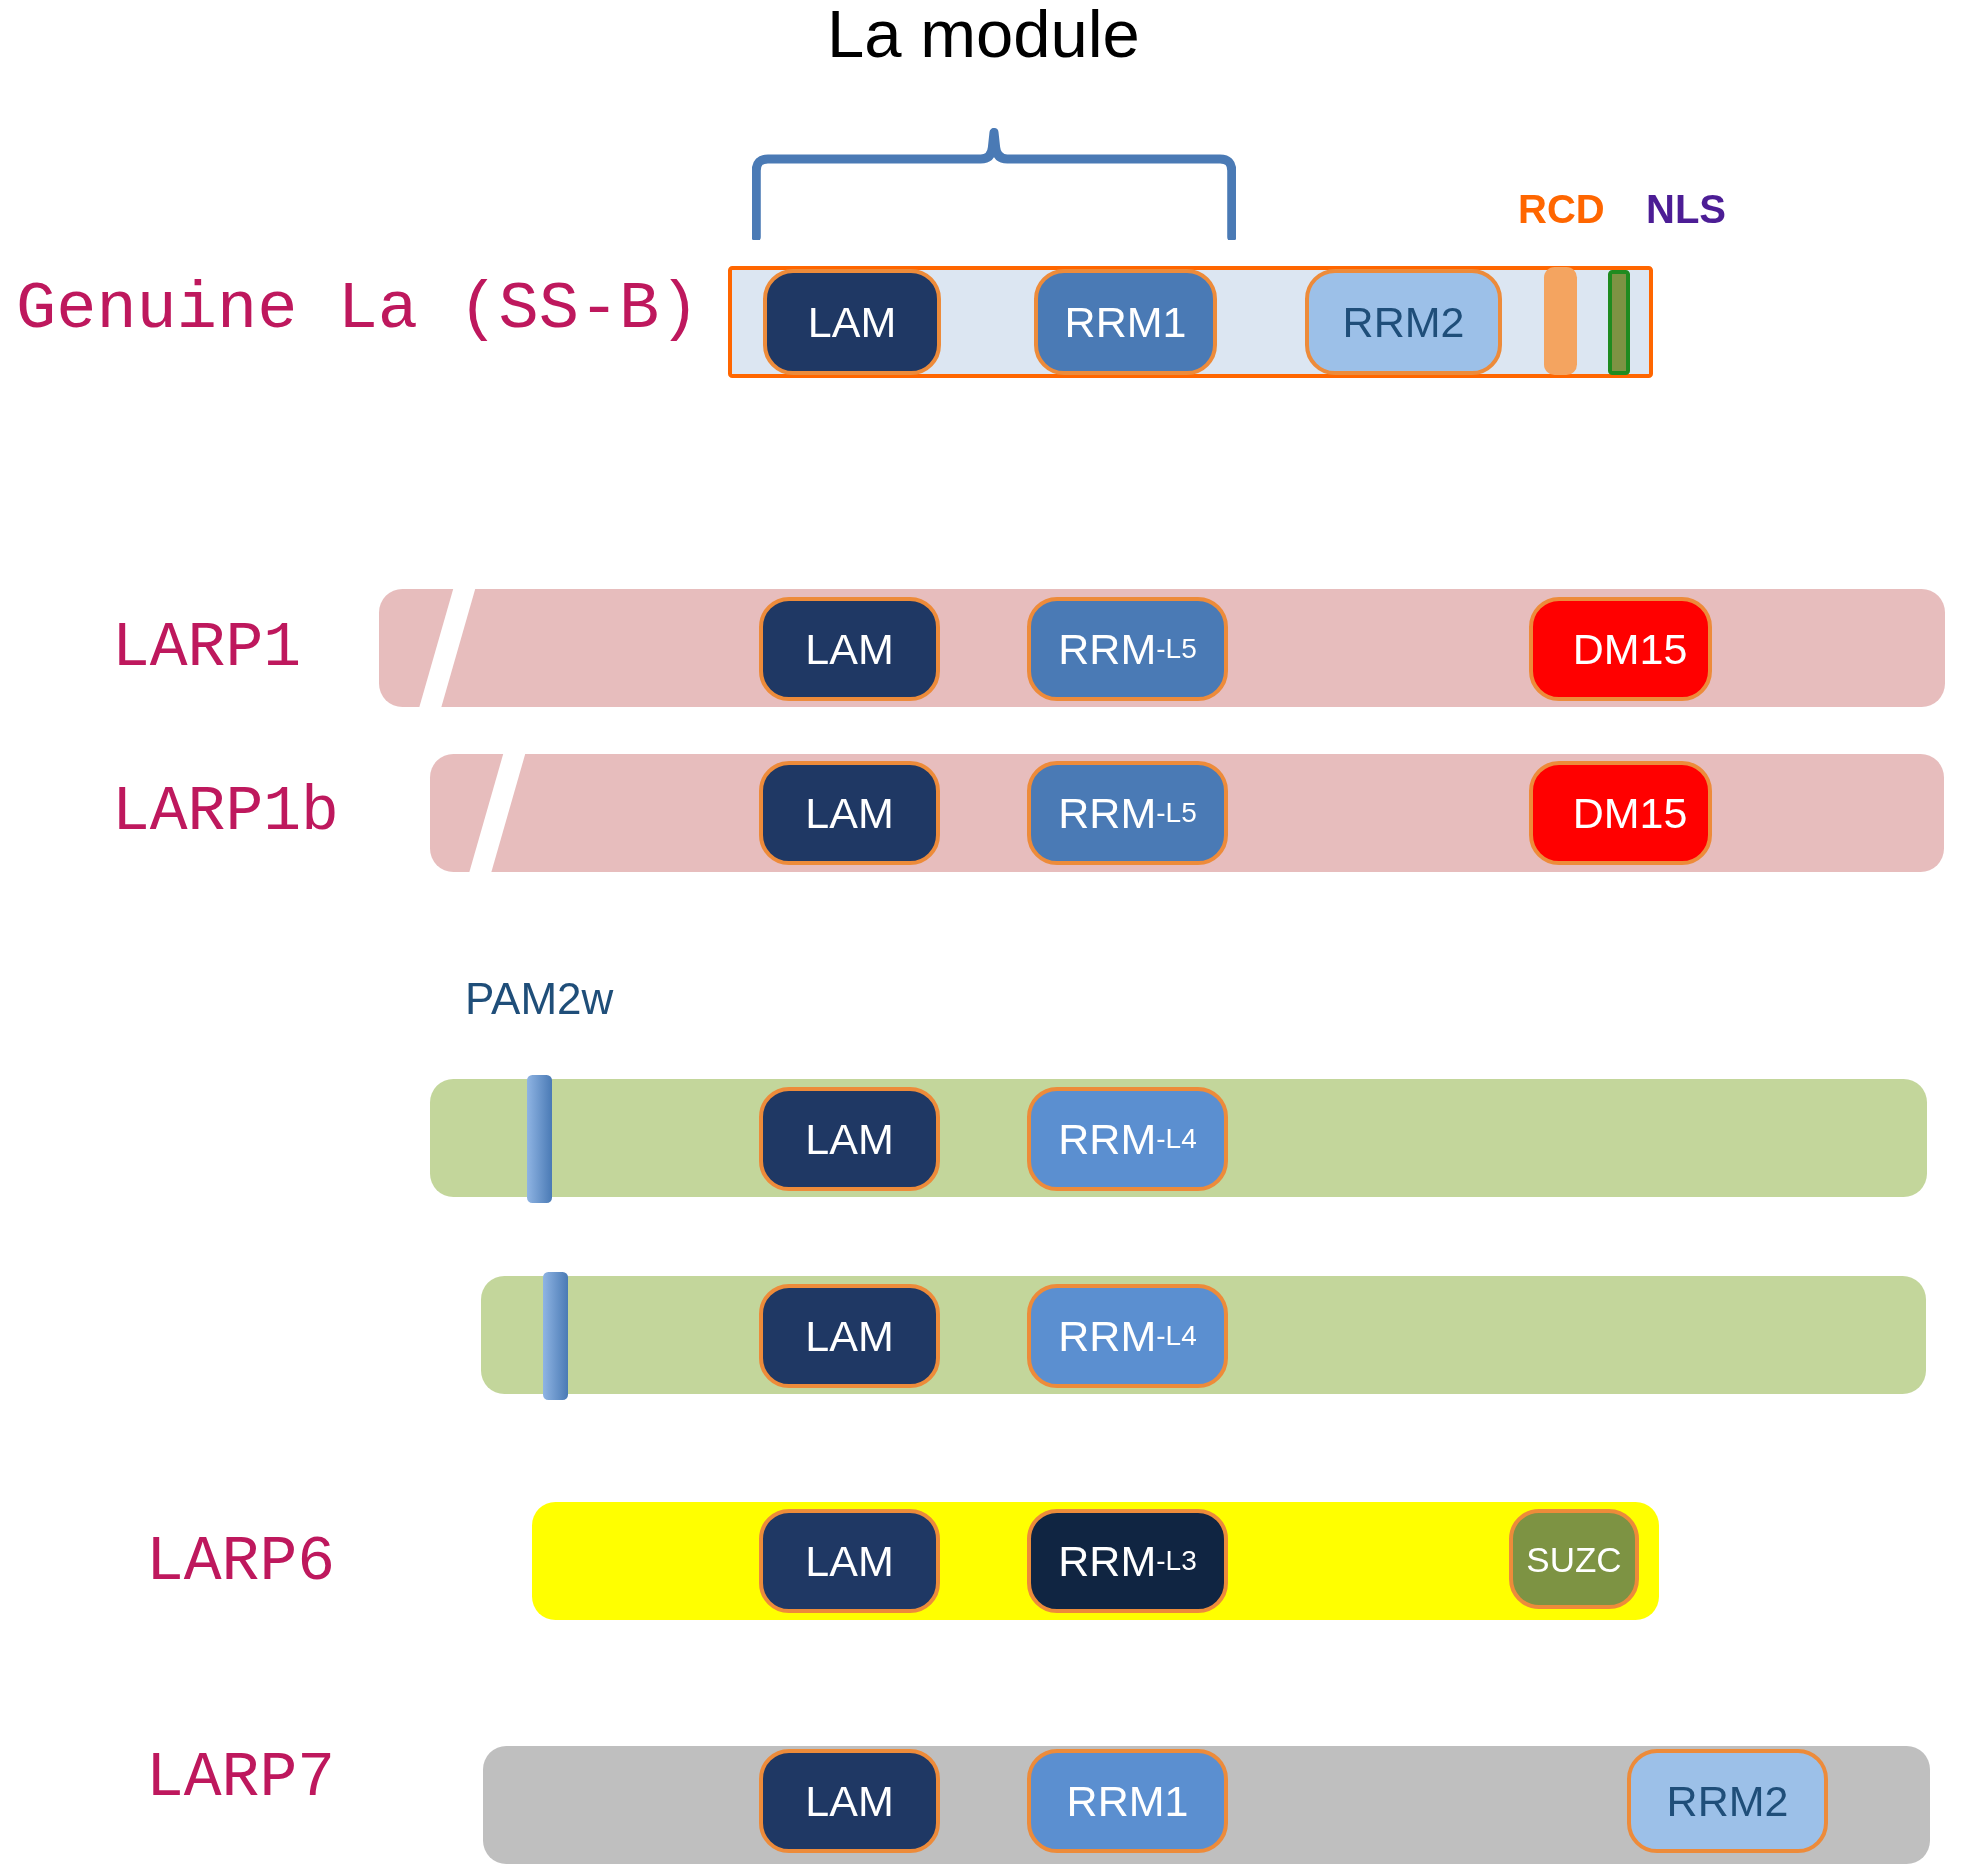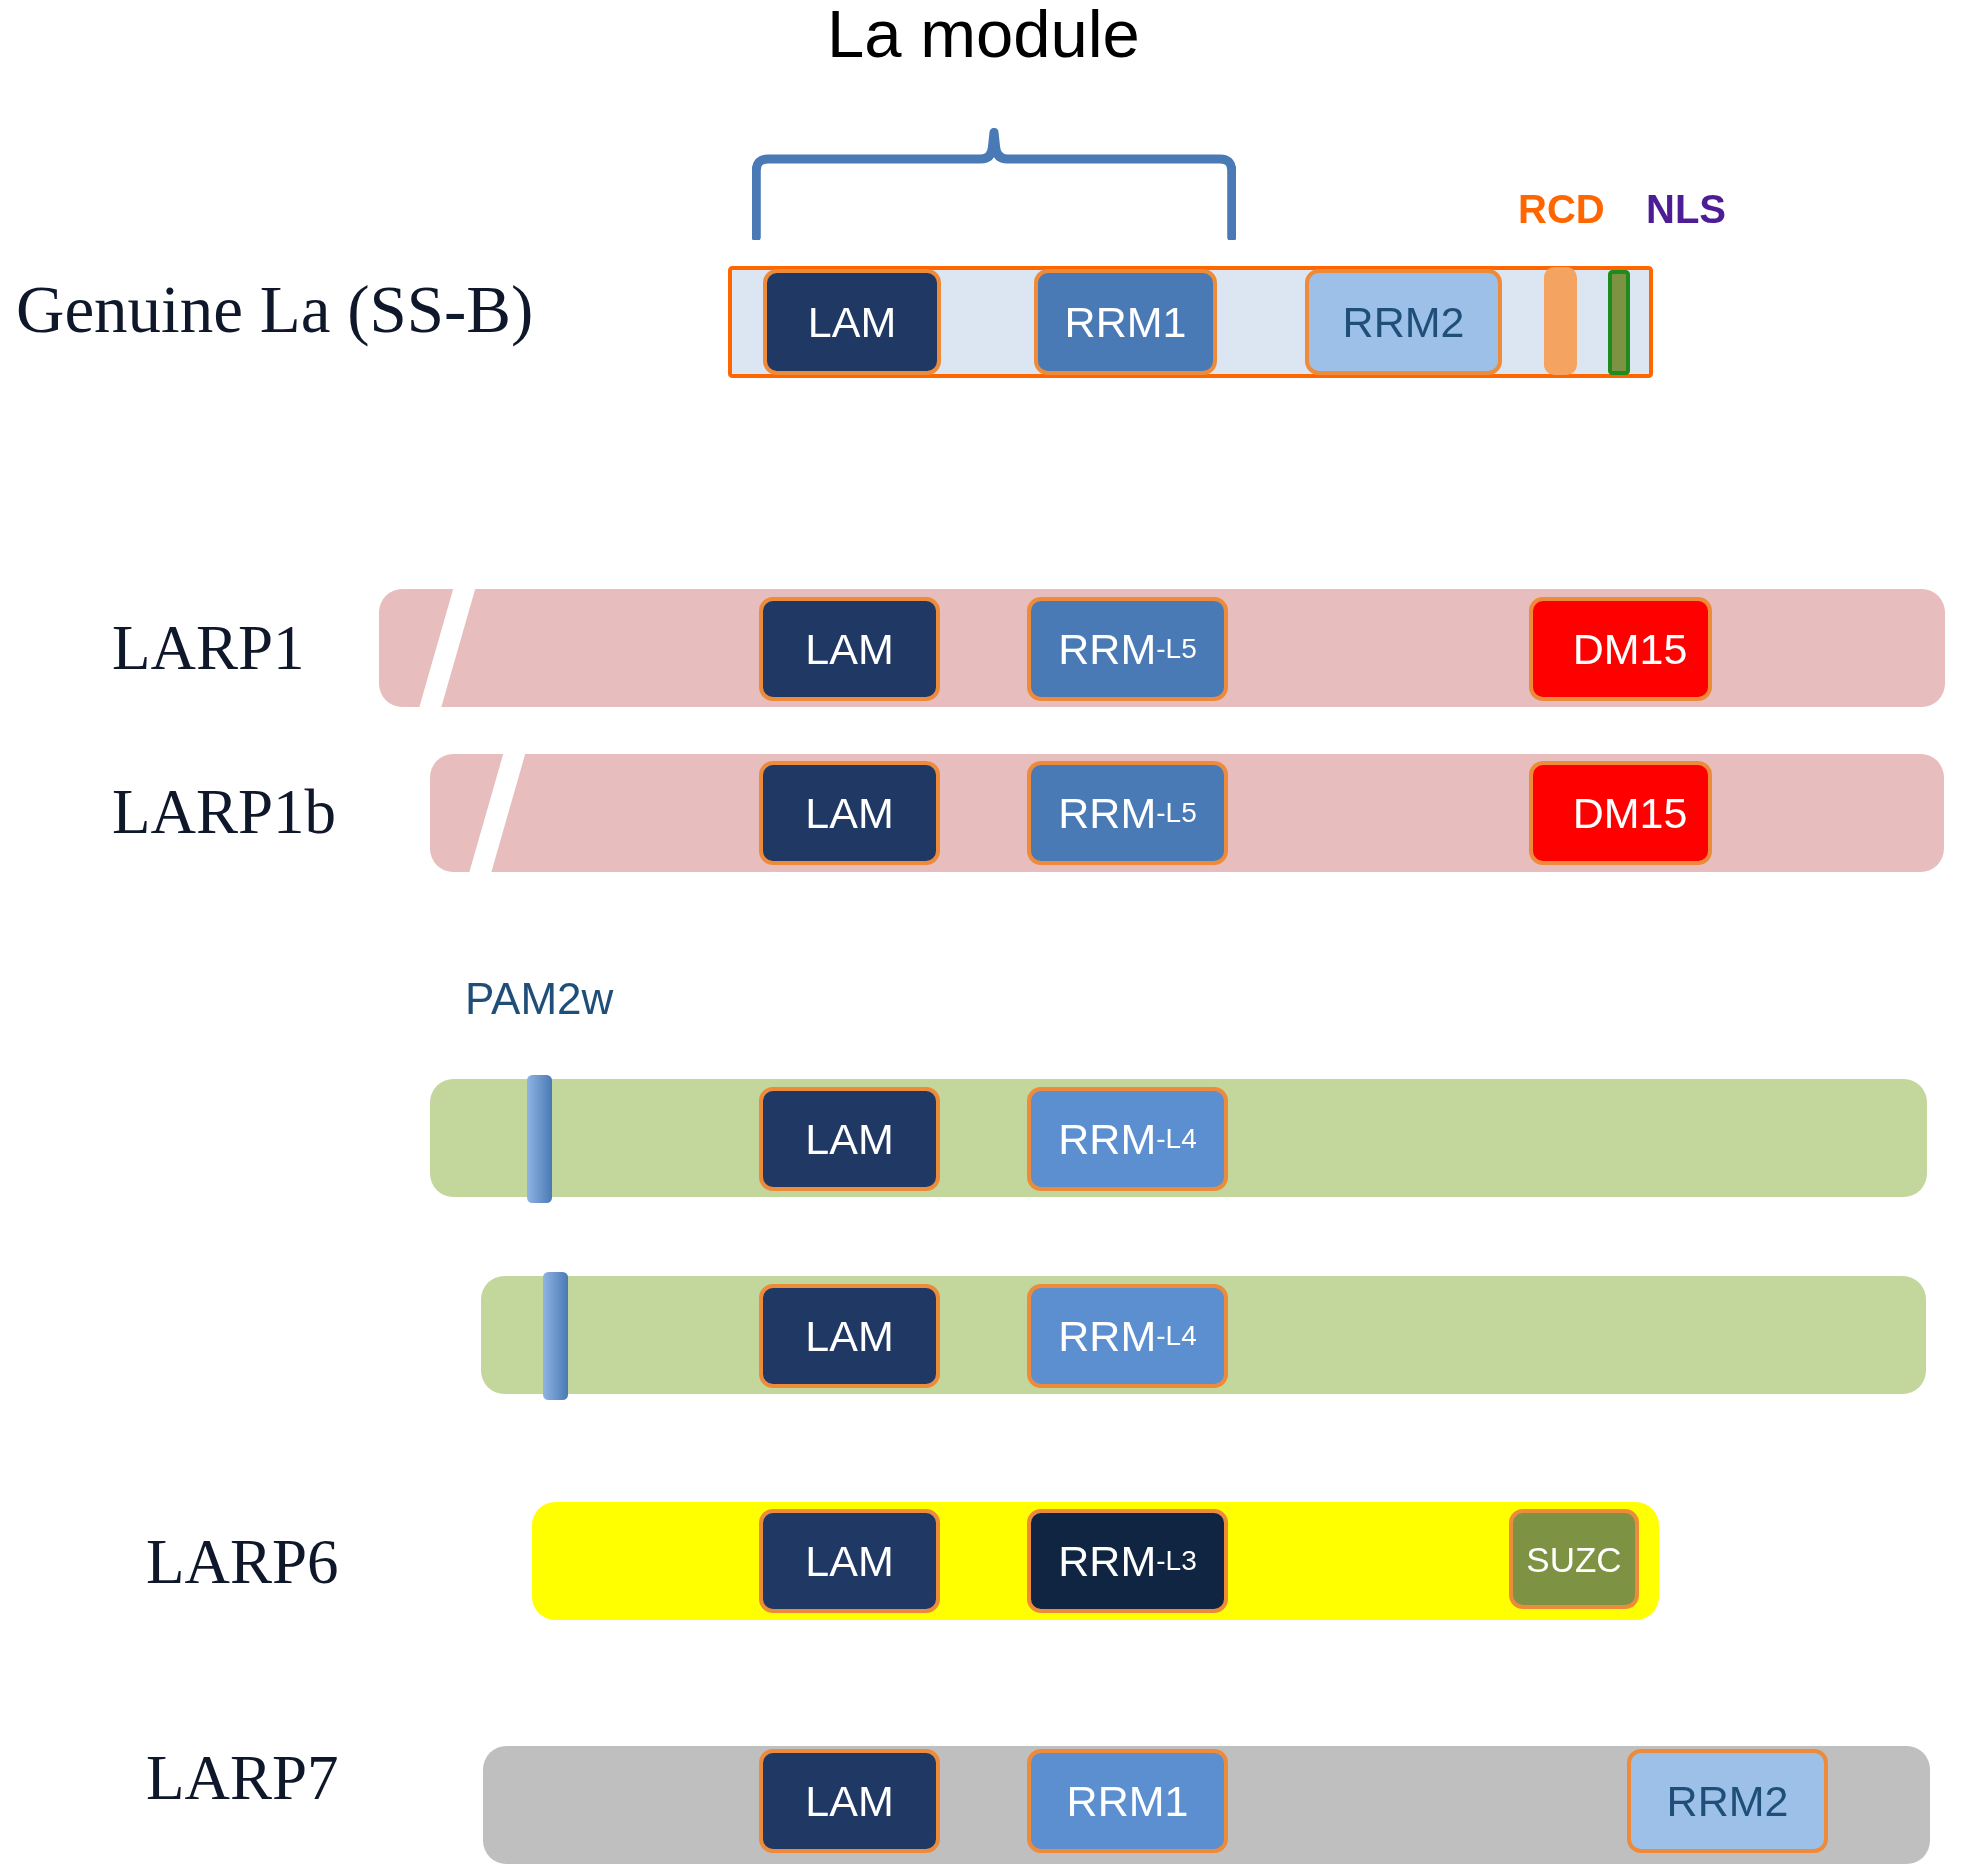--- a/index.html
+++ b/index.html
@@ -6,24 +6,24 @@
   body{
     font-family:"Liberation Sans", sans-serif;
     width:1965px;height:1868px;position:relative;overflow:hidden;
   }
   .canvas{position:absolute;inset:0;}
 
   
   .row-label{
     position:absolute;
     font-size:63px;
-    color:#0f172a;
-    line-height:1;
-    white-space:nowrap;
-    font-family:Liberation Serif, serif;
+    color:#be185d;
+    line-height:1;
+    white-space:nowrap;
+    font-family:Liberation Mono, monospace;
   }
   .row-label.big{font-size:67px;}
 
   
   .la-module-title{
     position:absolute;
     font-size:67px;
     color:#000;
     white-space:nowrap;
     line-height:1;
@@ -66,21 +66,21 @@
     position:absolute;
     background:#FFFFFF;
     transform:skewX(-16deg);
   }
 
   
   .domain{
     position:absolute;
     box-sizing:border-box;
     border:4.8px solid #ED8B3A;
-    border-radius:14px;
+    border-radius:30px;
     display:flex;
     align-items:center;
     justify-content:center;
     color:#fff;
     font-size:43px;
     line-height:1;
     white-space:nowrap;
     letter-spacing:0px;
   }
   .domain .sub{font-size:28px;}

